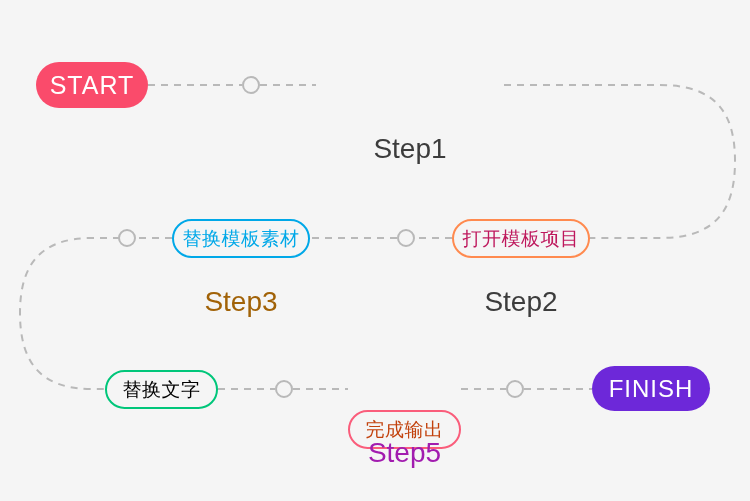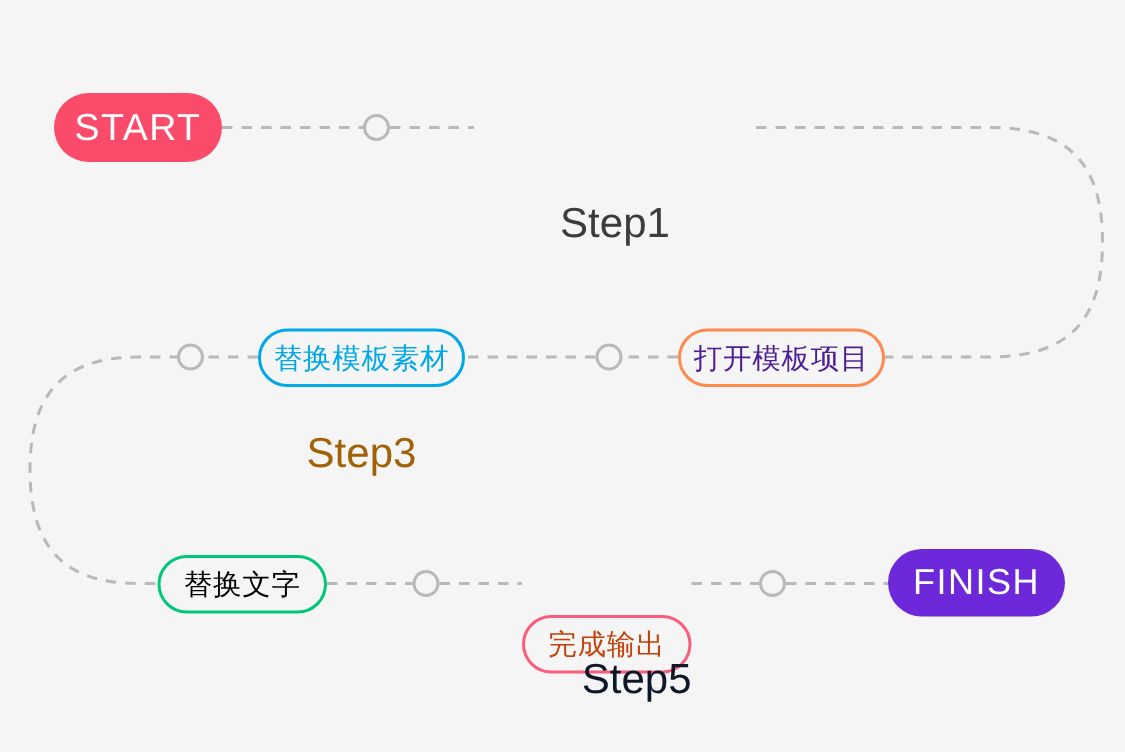--- a/index.html
+++ b/index.html
@@ -138,29 +138,30 @@
       <path d="M524 389 H592"></path>
     </g>
   </svg>
 
   <div class="pill pill-start" style="background: rgb(250, 75, 107);">START</div>
 
   <div class="pill pill-finish" style="background: #6d28d9;">FINISH</div>
 
   <div class="step-label s1-label" style="color: rgb(60, 60, 60);">Step1</div>
 
-  <div class="step-box s2-box" style="border-color: rgb(255, 138, 79); color: #4c1d95;">打开模板项目</div>
+  <div class="step-box s2-box" style="border-color: rgb(255, 138, 79); color: #be185d;">打开模板项目</div>
+  <div class="step-label s2-label" style="color: rgb(60, 60, 60);">Step2</div>
 
   <div class="step-box s3-box" style="border-color: rgb(0, 168, 232); color: rgb(0, 168, 232);">替换模板素材</div>
   <div class="step-label s3-label" style="color: #a16207;">Step3</div>
 
   <div class="step-box s4-box" style="border-color: rgb(0, 198, 122); color: #000000;">替换文字</div>
 
   <div class="step-box s5-box" style="border-color: rgb(250, 93, 123); color: #c2410c; margin-top: 40px;">完成输出</div>
-  <div class="step-label s5-label" style="color: #0f172a; text-align: right;">Step5</div>
+  <div class="step-label s5-label" style="color: #a21caf;">Step5</div>
 
   <div class="node-circle c1" style="border-color: rgb(185, 185, 185); background: rgb(245, 245, 245);"></div>
   <div class="node-circle c2" style="border-color: rgb(185, 185, 185); background: rgb(245, 245, 245);"></div>
   <div class="node-circle c3" style="border-color: rgb(185, 185, 185); background: rgb(245, 245, 245);"></div>
   <div class="node-circle c4" style="border-color: rgb(185, 185, 185); background: rgb(245, 245, 245);"></div>
   <div class="node-circle c5" style="border-color: rgb(185, 185, 185); background: rgb(245, 245, 245);"></div>
 
 </div>
 
 </body></html>

